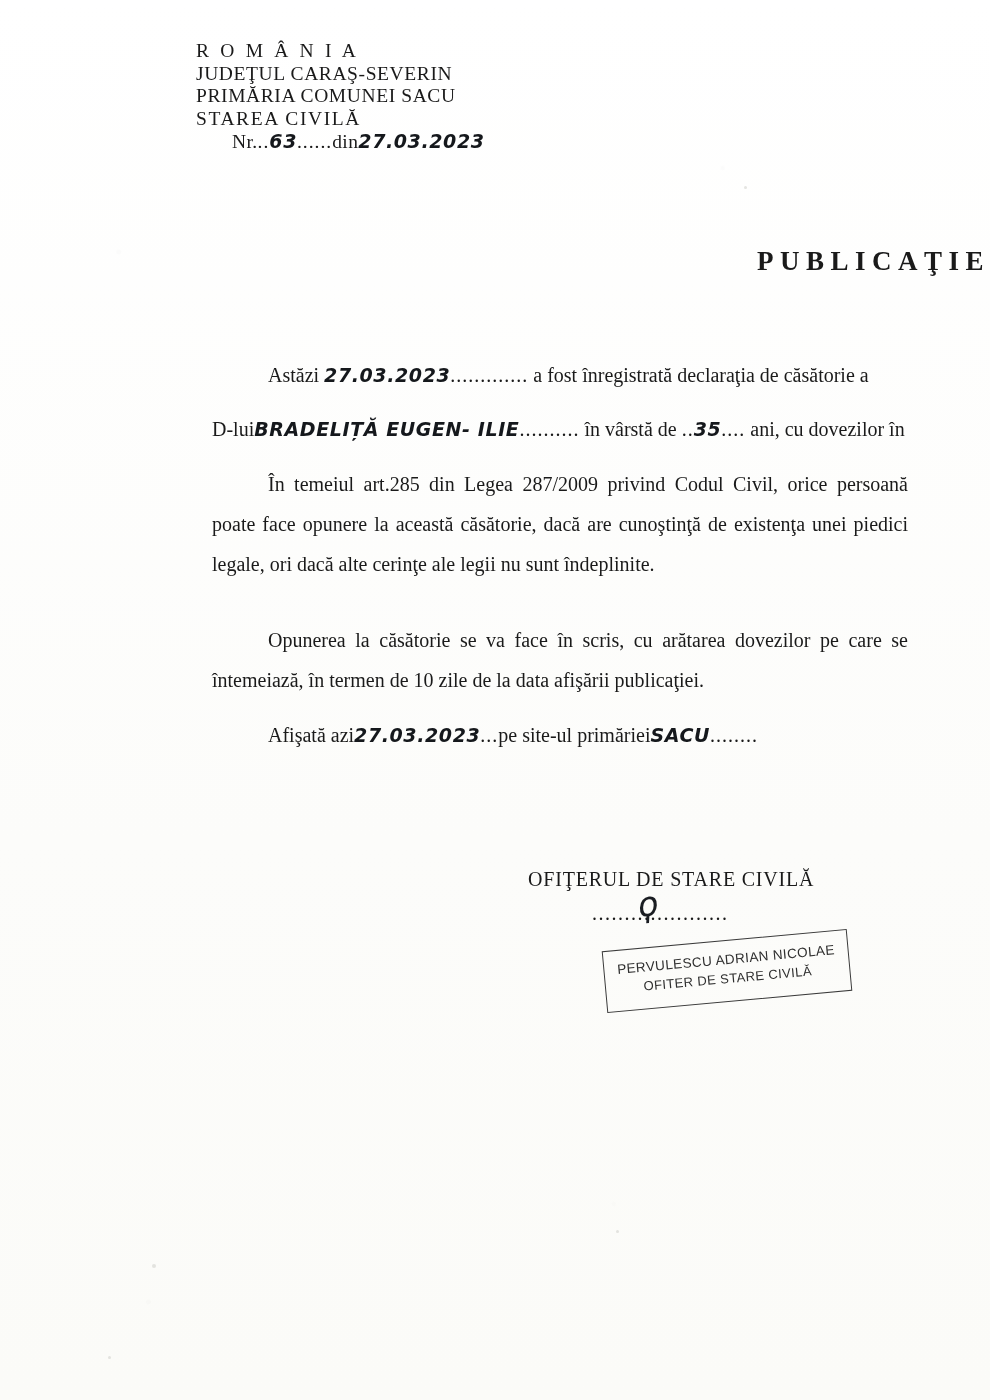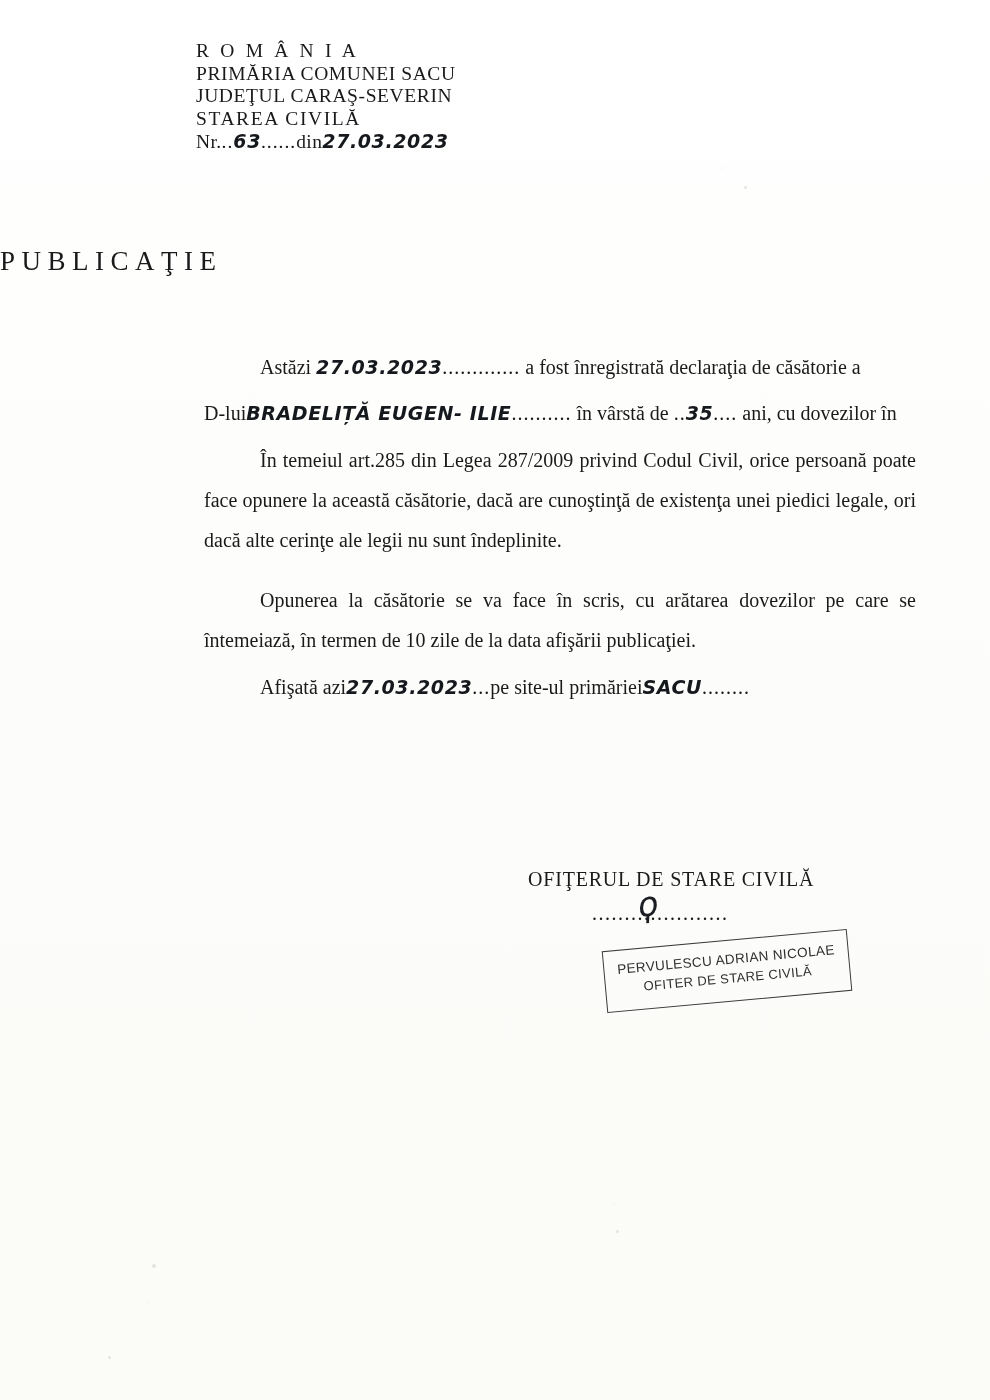--- a/index.html
+++ b/index.html
@@ -50,56 +50,57 @@
     white-space: nowrap;
   }
   .header .l1 { letter-spacing: 3.2px; }
   .header .l4 { letter-spacing: 1.6px; }
 
   .nr-line {
     display: flex;
     align-items: baseline;
     white-space: nowrap;
     letter-spacing: 0.4px;
+    margin-left: 36px;
   }
   .dots { letter-spacing: 1px; }
 
   
   .hw {
     font-family: "DejaVu Sans", sans-serif;
     font-style: italic;
     font-weight: 600;
     color: #15181c;
     letter-spacing: 0.6px;
   }
   .hw-md { font-size: 19px; }
 
   
   .title {
     position: absolute;
     left: 0; right: 0;
     top: 246px;
-    text-align: left;
+    text-align: right;
     font-size: 27px;
-    font-weight: normal;
+    font-weight: bold;
     letter-spacing: 6.5px;
   }
 
   
   .body {
     position: absolute;
     left: 196px;
     top: 340px;
     width: 728px;
     font-size: 20px;
     line-height: 38px;
     text-align: justify;
   }
   .body p {
-    margin: 8px;
+    margin: 16px;
   }
   .indent { text-indent: 56px; }
   .row {
     white-space: nowrap;
   }
   .justify-para {
     text-align: justify;
     text-justify: inter-word;
     line-height: 40px;
   }
@@ -171,22 +172,22 @@
 </head>
 <body>
 
 <div class="page">
   <div class="paper-texture"></div>
 
   <div class="content">
 
     <div class="header">
       <div class="line l1">R O M Â N I A</div>
+      <div class="line">JUDEŢUL CARAŞ-SEVERIN</div>
       <div class="line">PRIMĂRIA COMUNEI  SACU</div>
-      <div class="line">JUDEŢUL CARAŞ-SEVERIN</div>
       <div class="line l4">STAREA  CIVILĂ</div>
       <div class="nr-line">
         <span>Nr.</span>
         <span class="dots">..</span>
         <span class="hw hw-md">63</span>
         <span class="dots">......</span>
         <span>din</span>
         <span class="hw hw-md">27.03.2023</span>
       </div>
     </div>

